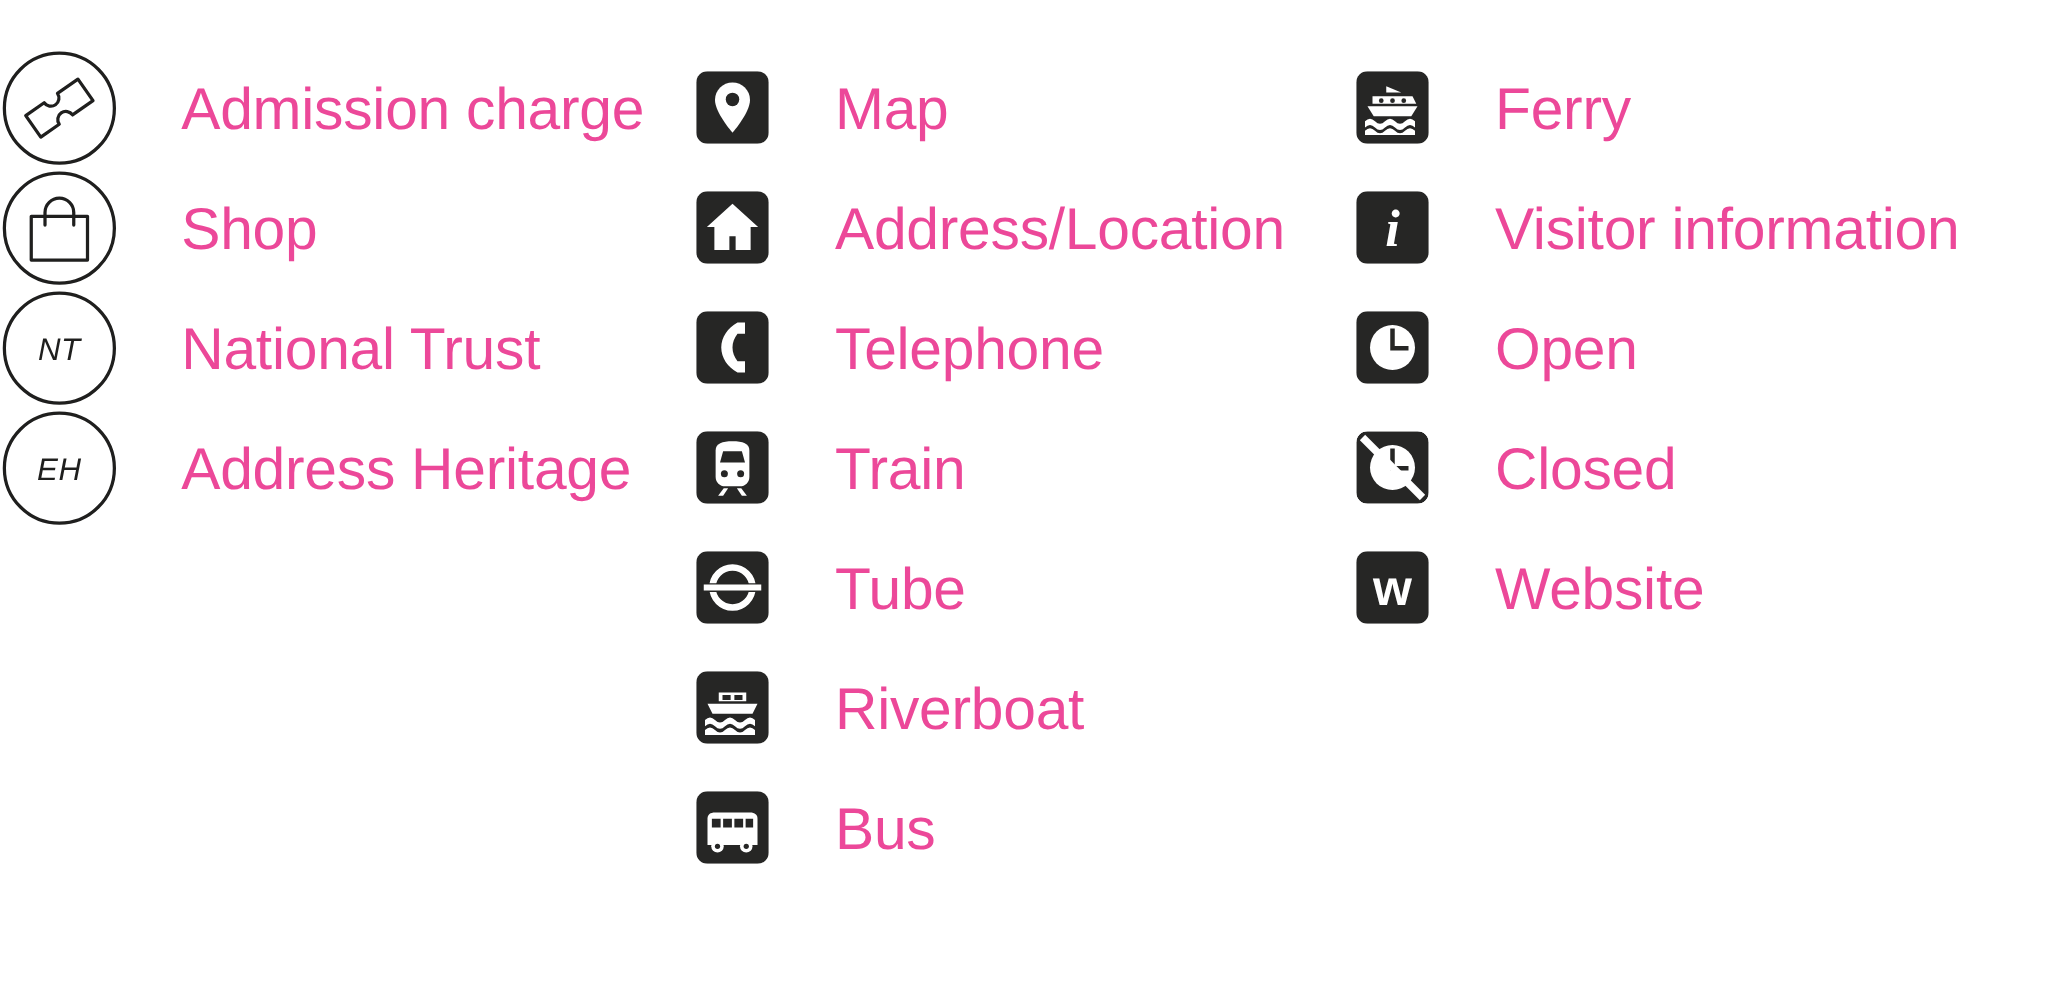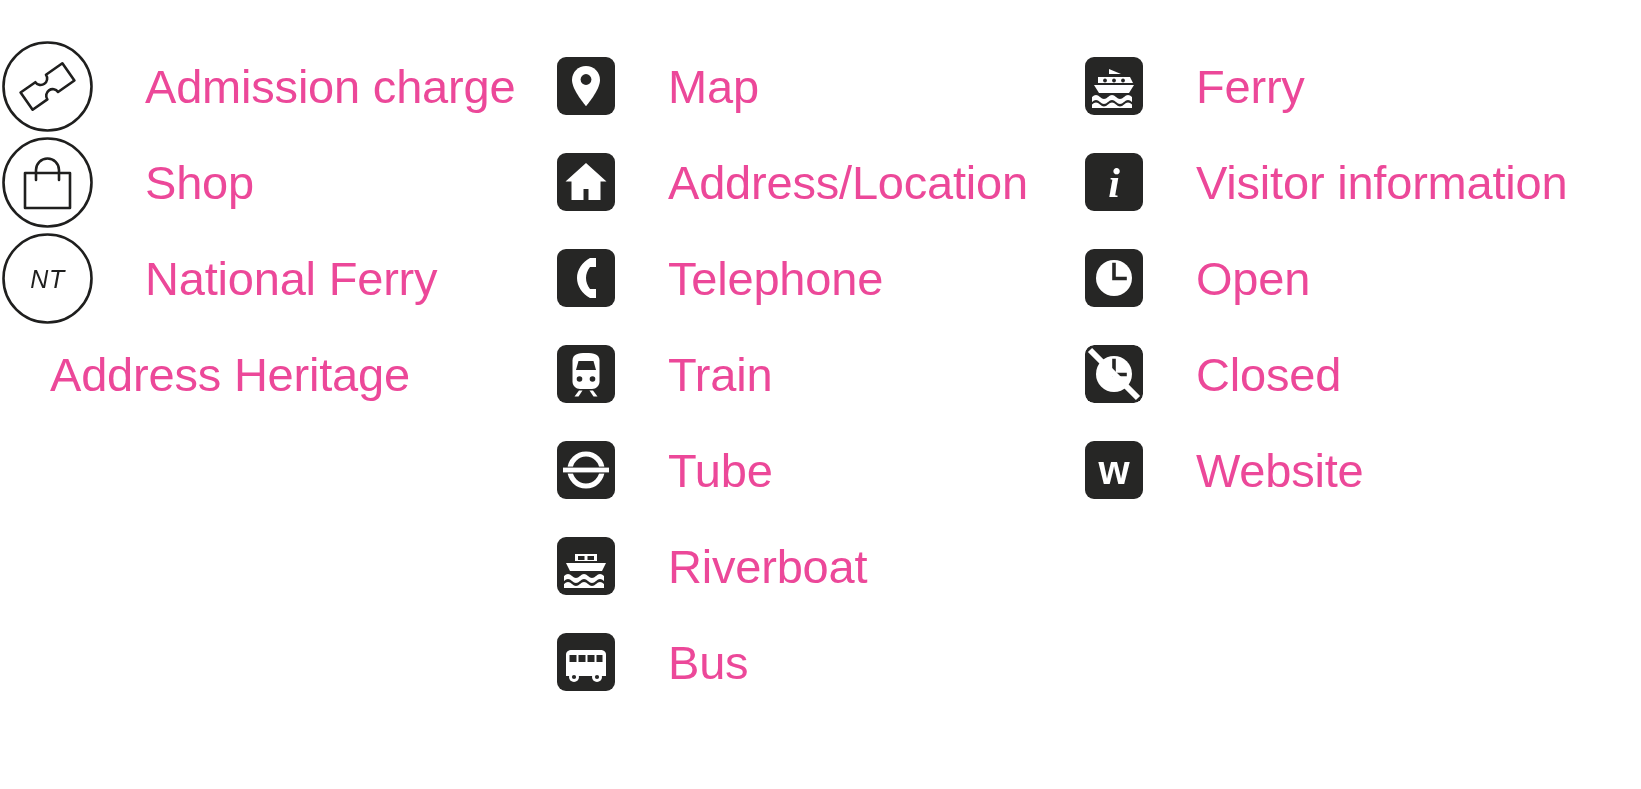--- a/index.html
+++ b/index.html
@@ -114,24 +114,30 @@
       <span class="label">Shop</span>
     </div>
 
     <div class="row">
       <span class="icon-slot">
         <svg width="95" height="95" viewBox="0 0 95 95">
           <circle class="ring" cx="47.5" cy="47.5" r="44"></circle>
           <text class="initials" x="47.5" y="57" text-anchor="middle">NT</text>
         </svg>
       </span>
-      <span class="label">National Ferry</span>
-    </div>
-
-    <div class="row">
+      <span class="label">National Trust</span>
+    </div>
+
+    <div class="row">
+      <span class="icon-slot">
+        <svg width="95" height="95" viewBox="0 0 95 95">
+          <circle class="ring" cx="47.5" cy="47.5" r="44"></circle>
+          <text class="initials" x="47.5" y="57" text-anchor="middle">EH</text>
+        </svg>
+      </span>
       <span class="label">Address Heritage</span>
     </div>
   </div>
 
   <div class="col" id="col-2">
 
     <div class="row">
       <span class="icon-slot">
         <svg width="58" height="58" viewBox="0 0 58 58">
           <rect class="sq-bg" x="0" y="0" width="58" height="58" rx="9"></rect>

